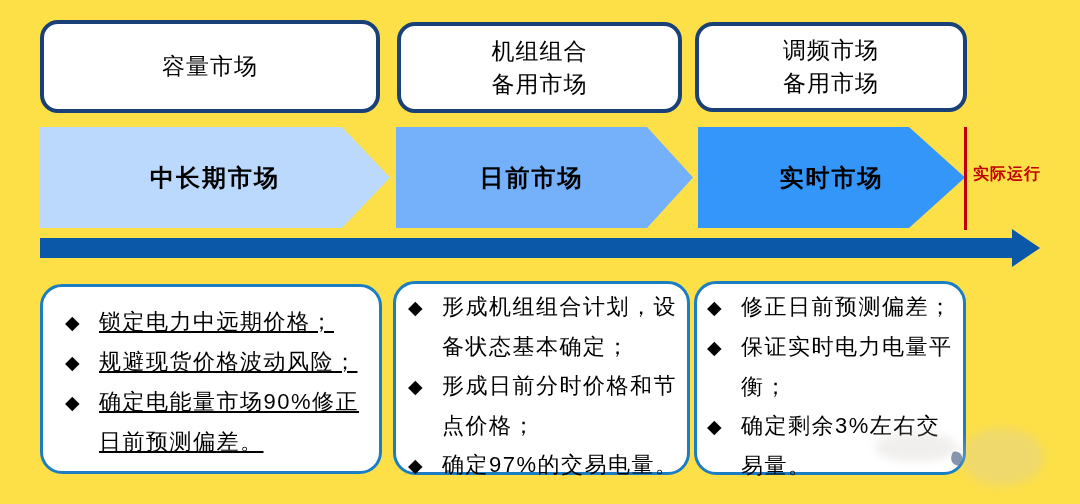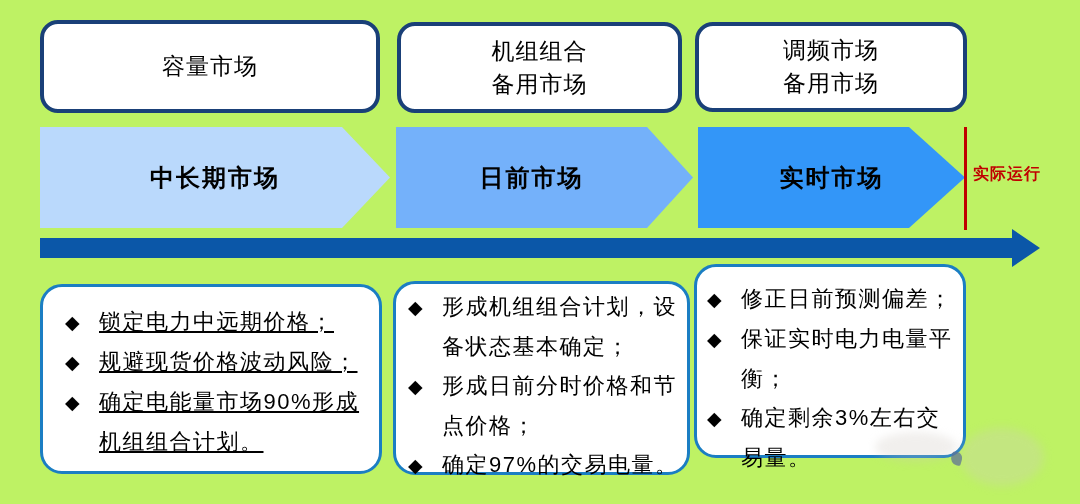--- a/index.html
+++ b/index.html
@@ -1,21 +1,21 @@
 <!DOCTYPE html>
 <html><head>
 <meta charset="utf-8">
 <style>
   * { box-sizing: border-box; margin: 0; padding: 0; }
   html, body { background: #ffffff; }
   .canvas {
     position: relative;
     width: 1080px;
     height: 504px;
-    background: #bef264;
+    background: #fde047;
     font-family: "Liberation Sans", sans-serif;
     color: #000000;
     overflow: hidden;
   }
   
   .topbox {
     position: absolute;
     background: #ffffff;
     border: 4px solid #1A4078;
     border-radius: 18px;
@@ -61,21 +61,21 @@
 
   
   .botbox {
     position: absolute;
     background: #ffffff;
     border: 3px solid #1B7EC3;
     border-radius: 22px;
   }
   #botbox1 { left: 40px;  top: 284px; width: 342px; height: 190px; padding: 15px 4px 0 22px; text-decoration: underline; }
   #botbox2 { left: 393px; top: 281px; width: 297px; height: 194px; padding: 3px 6px 0 12px; }
-  #botbox3 { left: 694px; top: 264px; width: 272px; height: 194px; padding: 12px 4px 0 10px; }
+  #botbox3 { left: 694px; top: 281px; width: 272px; height: 194px; padding: 3px 4px 0 10px; }
   .botbox ul {
     list-style: none;
     font-size: 22px;
     line-height: 39px;
     letter-spacing: 1.5px;
   }
   .botbox li { padding-left: 34px; text-indent: -34px; }
   .diamond {
     display: inline-block; width: 34px; text-indent: 0;
     font-size: 19px; letter-spacing: 0; color: #000;
@@ -132,21 +132,21 @@
   <div class="red-label">实际运行</div>
 
   <svg class="timeline" width="1000" height="42" viewBox="0 0 1000 42">
     <polygon points="0,11 972,11 972,2 1000,21 972,40 972,31 0,31" fill="#0B57A8"></polygon>
   </svg>
 
   <div class="botbox" id="botbox1">
     <ul>
       <li><span class="diamond">◆</span><span>锁定电力中远期价格；</span></li>
       <li><span class="diamond">◆</span><span>规避现货价格波动风险；</span></li>
-      <li><span class="diamond">◆</span><span>确定电能量市场90%形成机组组合计划。</span></li>
+      <li><span class="diamond">◆</span><span>确定电能量市场90%修正日前预测偏差。</span></li>
     </ul>
   </div>
   <div class="botbox" id="botbox2">
     <ul>
       <li><span class="diamond">◆</span><span>形成机组组合计划，设备状态基本确定；</span></li>
       <li><span class="diamond">◆</span><span>形成日前分时价格和节点价格；</span></li>
       <li><span class="diamond">◆</span><span>确定97%的交易电量。</span></li>
     </ul>
   </div>
   <div class="botbox" id="botbox3">

